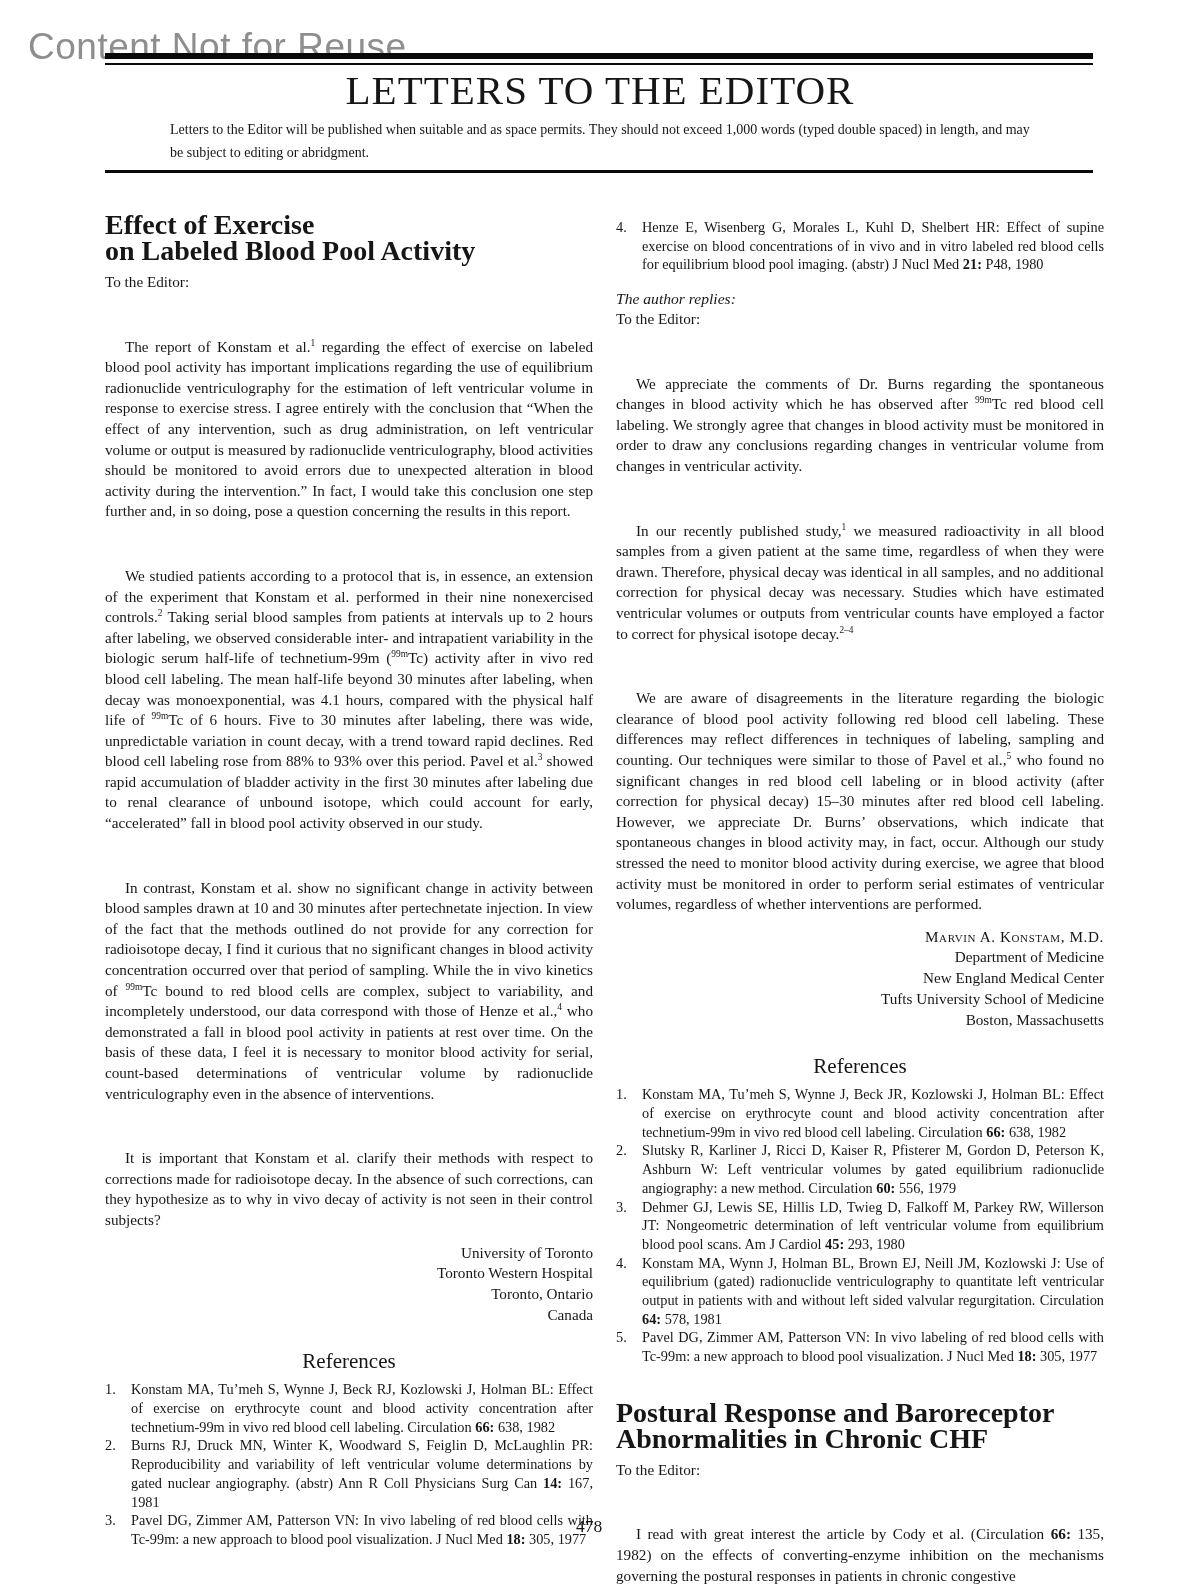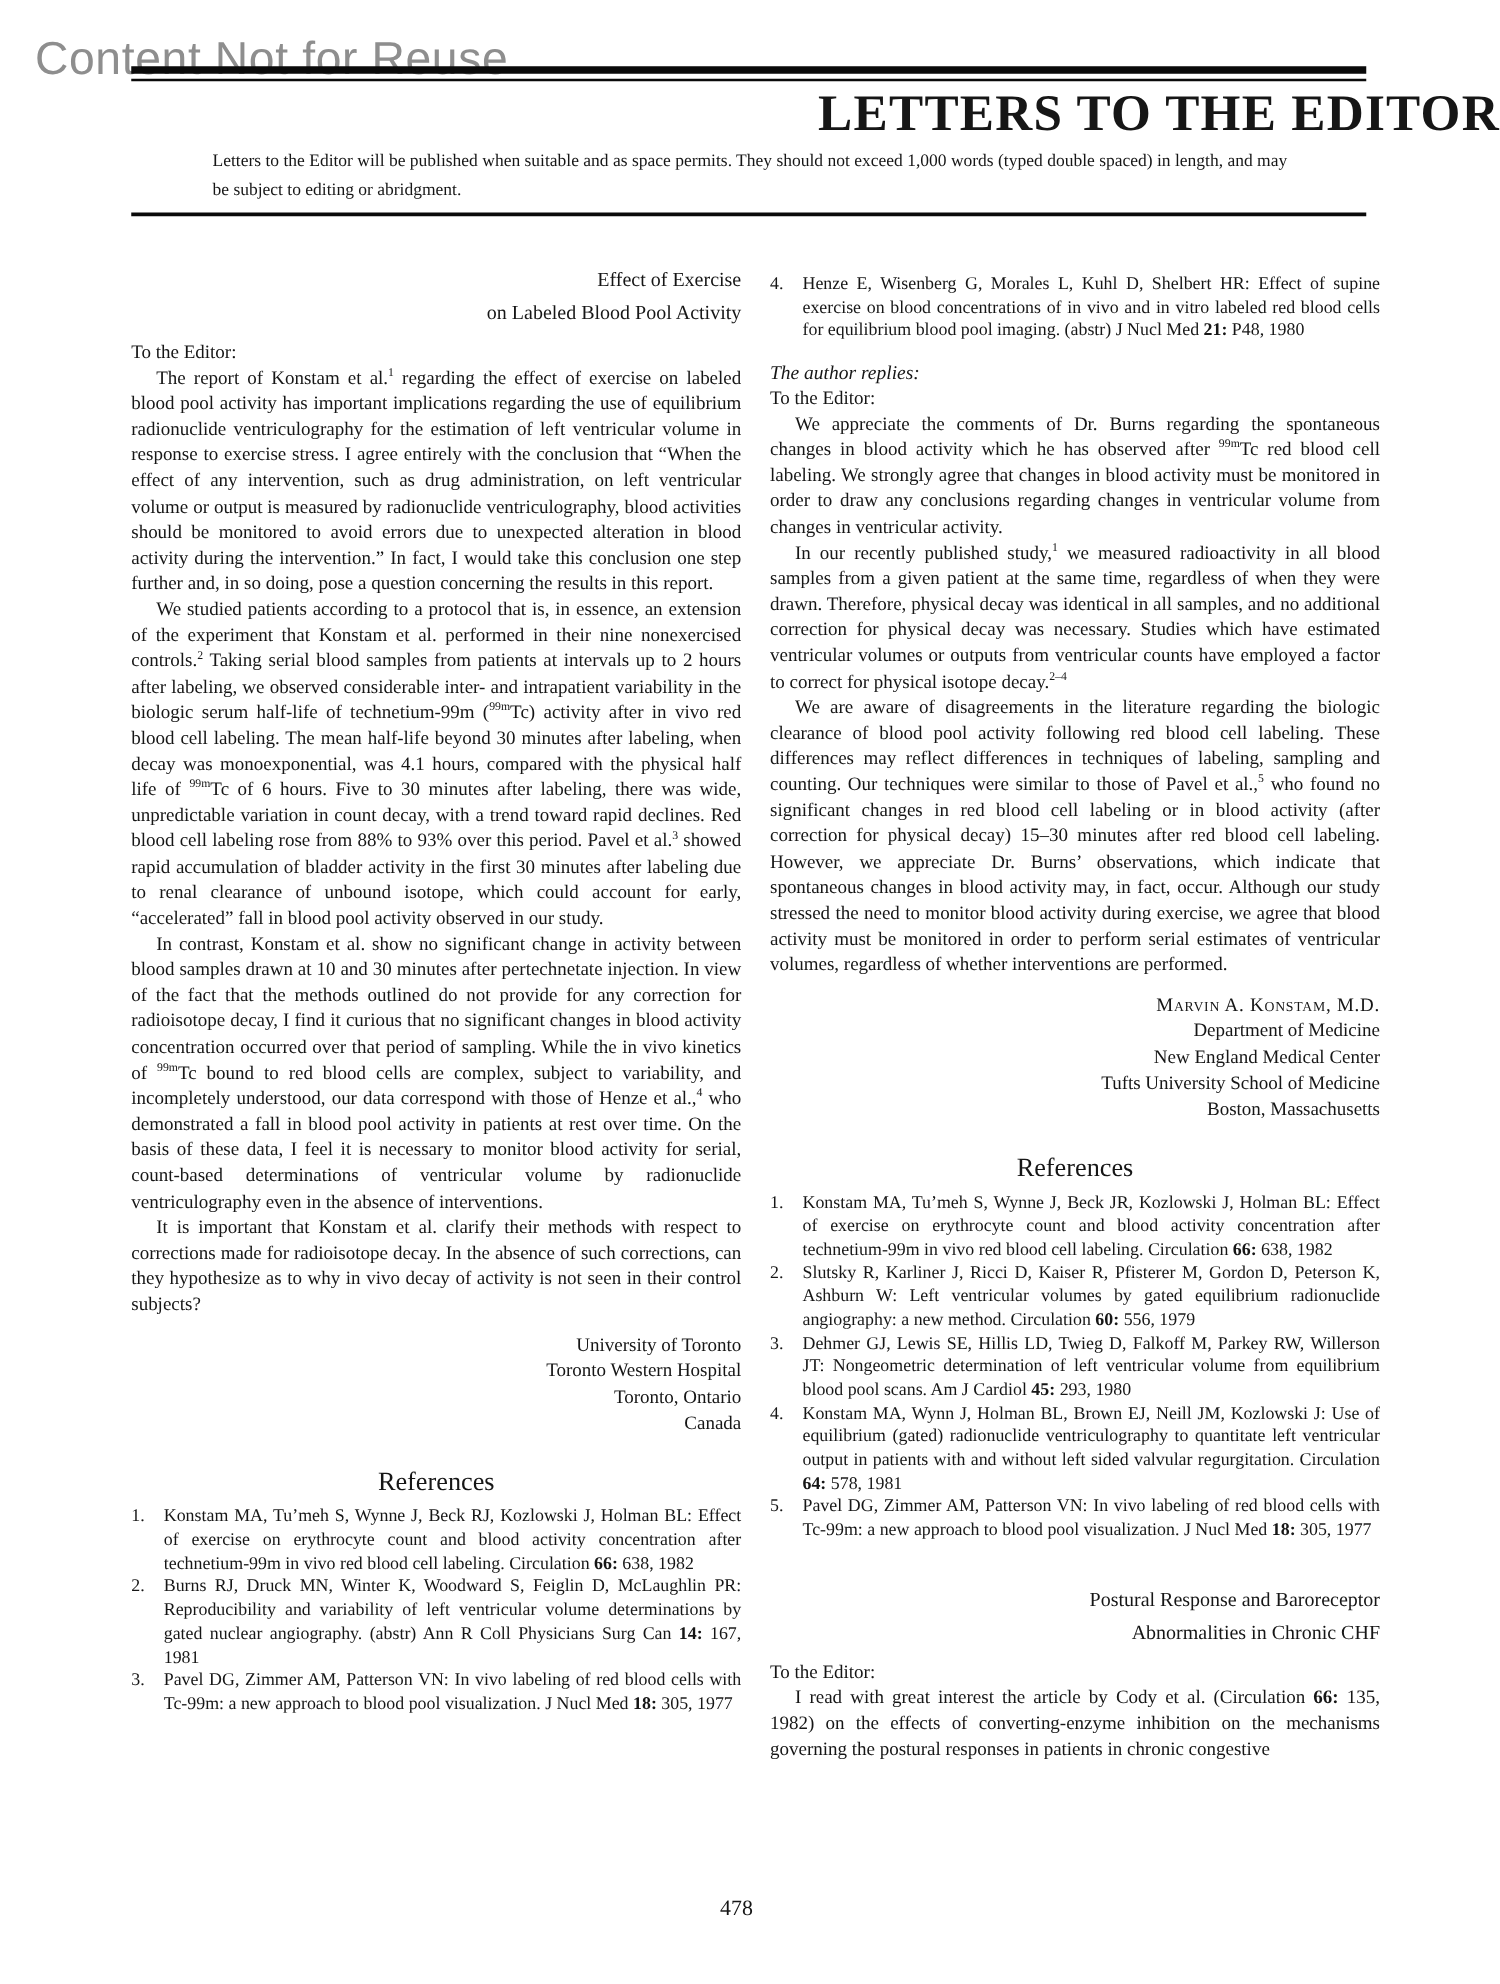--- a/index.html
+++ b/index.html
@@ -12,38 +12,38 @@
     position:absolute; left:28px; top:26px;
     font-family:"Liberation Sans","DejaVu Sans",sans-serif;
     font-size:37px; color:#8e8e8e; letter-spacing:0.5px; white-space:nowrap;
   }
   .rule { position:absolute; left:105px; width:988px; background:#0a0a0a; }
   .rule-thick { top:53px; height:6px; }
   .rule-thin  { top:63px; height:2px; }
   .rule-bottom{ top:170px; height:2.5px; }
   .page-title {
     position:absolute; top:66px; left:0; width:100%;
-    text-align:right; font-size:41px; font-weight:bold; letter-spacing:1px;
+    text-align:center; font-size:41px; font-weight:normal; letter-spacing:1px;
   }
   .page-subtitle {
     position:absolute; top:118px; left:170px; width:860px;
     text-align:left; font-size:14px; line-height:23px;
   }
   .col { position:absolute; top:212px; width:488px; }
   .col-left  { left:105px; }
   .col-right { left:616px; top:218px; }
   .letter-title {
-    text-align:right; font-size:16px; font-weight:normal; line-height:26px;
+    text-align:left; font-size:28px; font-weight:bold; line-height:26px;
     margin-bottom:8px;
   }
   .salutation { font-size:15.2px; line-height:20.6px; }
   .body-par {
     font-size:15.2px; line-height:20.6px; text-align:justify;
   }
-  .indent { text-indent:20px; }
+  .indent { text-indent:20px;margin-top:44px; }
   .italic { font-style:italic; }
   .author-replies { font-size:15.6px; line-height:21px; margin-top:14px; }
   .signature { text-align:right; font-size:15.2px; line-height:20.7px; margin-top:12px; }
   .sig-name { font-variant:small-caps; letter-spacing:0.6px; }
   .refs-heading {
     text-align:center; font-size:21px; font-weight:normal;
     margin-top:24px; margin-bottom:6px;
   }
   .ref-item {
     display:grid; grid-template-columns:26px 1fr;

